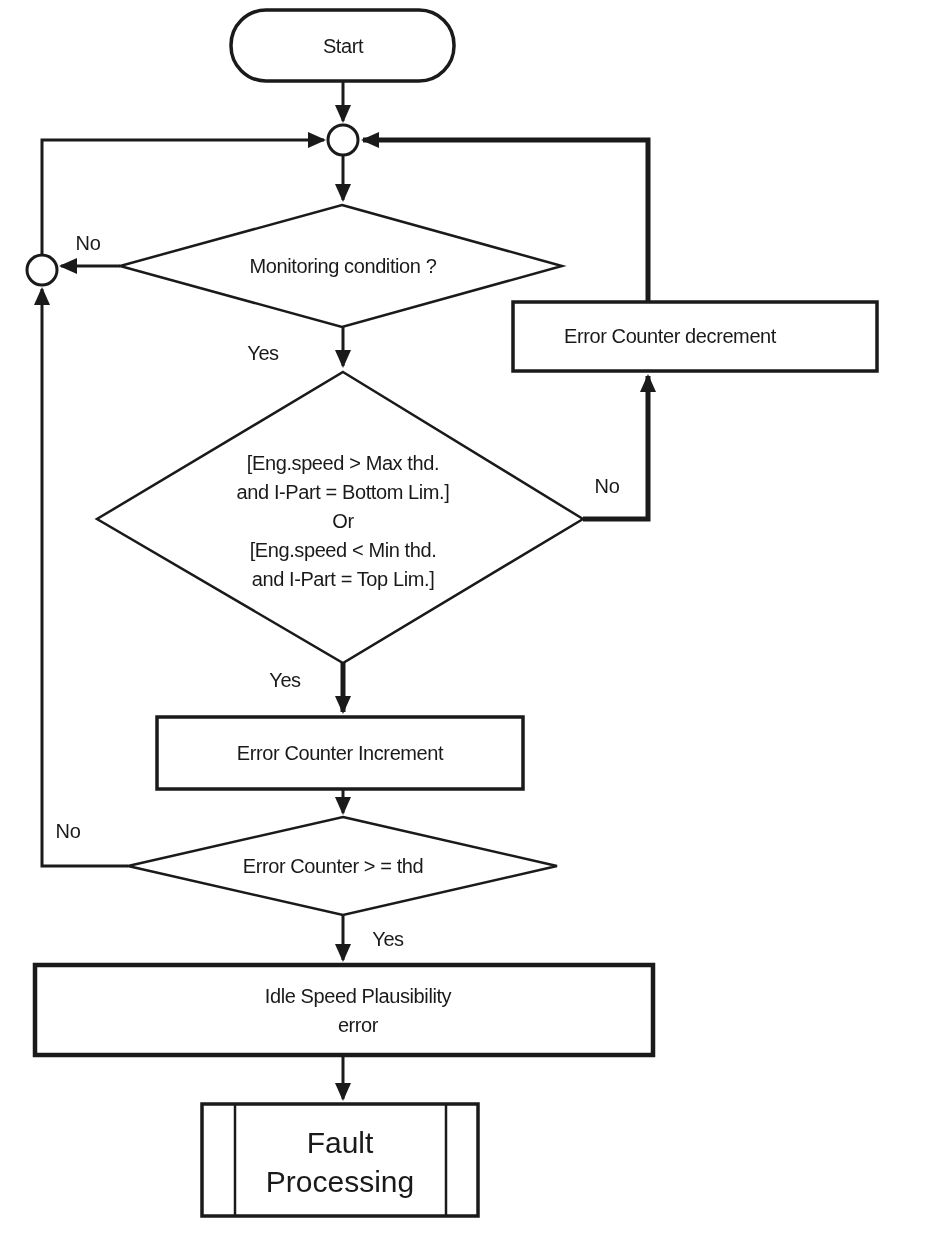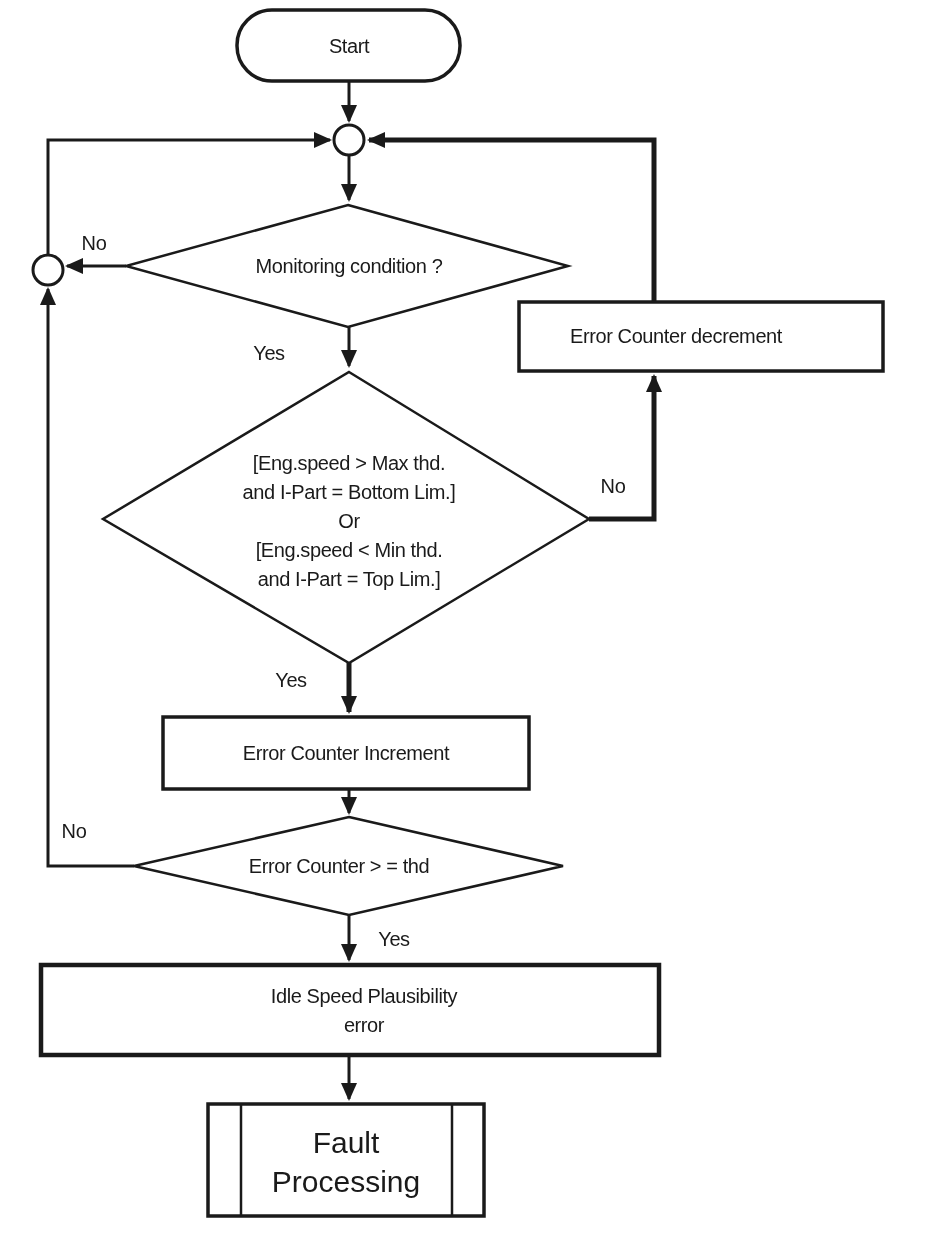--- a/index.html
+++ b/index.html
@@ -6,21 +6,20 @@
     --line: #1a1a1a;
     --bg: #ffffff;
     --fill: #ffffff;
   }
   html,body{margin:0;padding:0;background:var(--bg);}
   .stage{
     position:relative;
     width:848px;height:1252px;
     background:var(--bg);
     font-family:"Liberation Sans", sans-serif;
-    padding-left:6px;
   }
   svg{display:block;}
   .shape{fill:var(--fill);stroke:var(--line);}
   .edge{fill:none;stroke:var(--line);}
   .thin{stroke-width:3;}
   .thick{stroke-width:5;}
   .box{stroke-width:3.5;}
   .diamond{stroke-width:2.5;}
   .junction{stroke-width:3;}
   .lbl{

